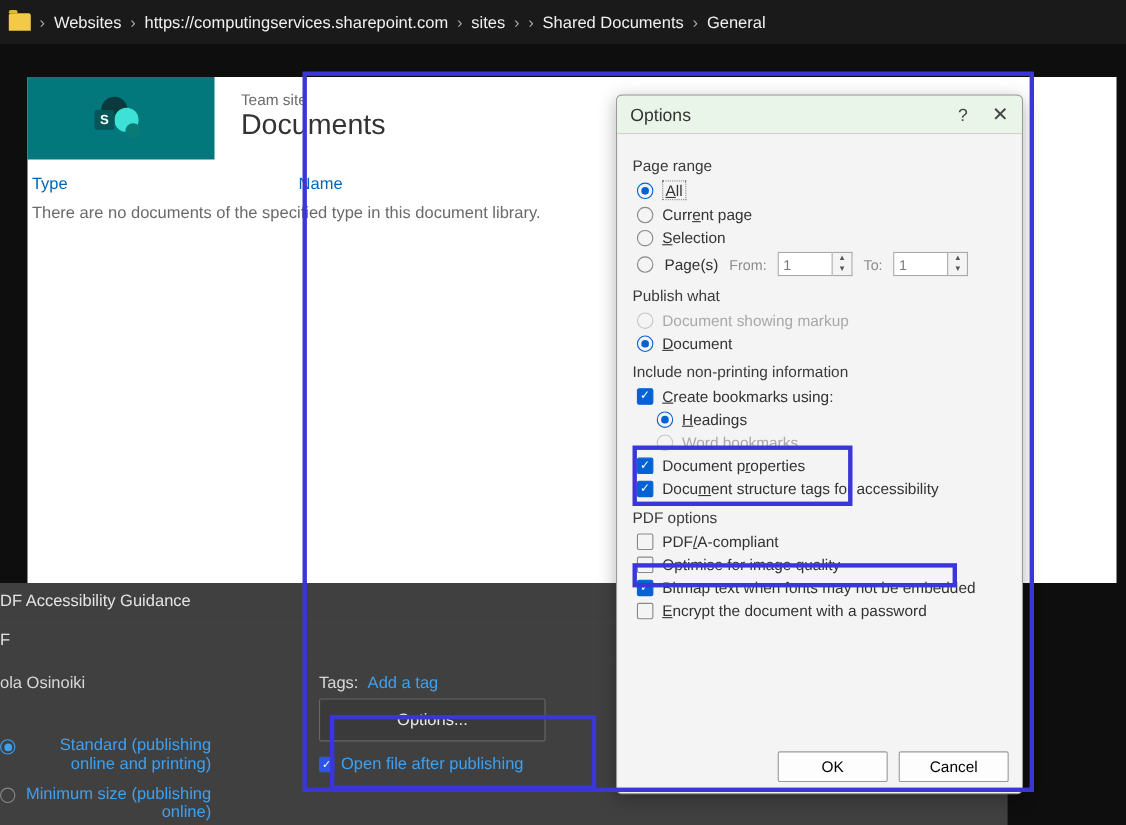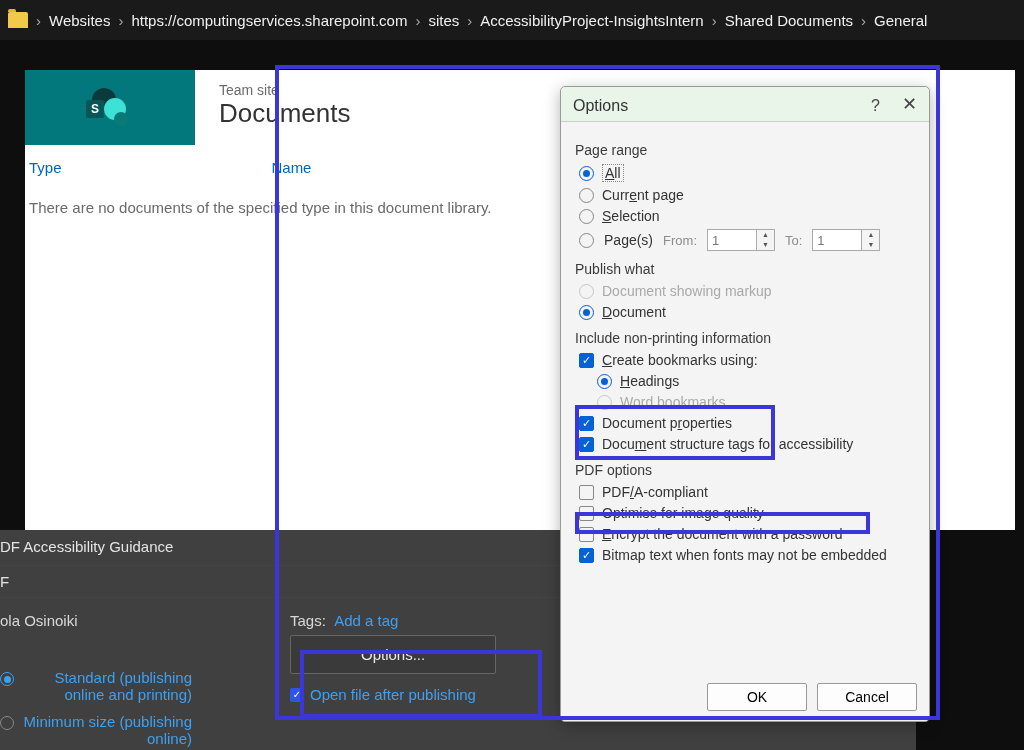--- a/index.html
+++ b/index.html
@@ -21,21 +21,21 @@
   .sp-logo .c2 { width:22px; height:22px; background:#3de1d6; border-radius:50%; position:absolute; left:18px; top:10px; }
   .sp-logo .c3 { width:14px; height:14px; background:#0a7a76; border-radius:50%; position:absolute; left:28px; top:24px; }
   .sp-logo .sq { width:18px; height:18px; background:#065558; border-radius:2px; position:absolute; left:0; top:12px; color:#fff; font-size:12px; line-height:18px; text-align:center; font-weight:600; }
   .sp-title { padding:12px 24px; }
   .team-site { color:#6b6b6b; font-size:14px; }
   .page-title { color:#333; font-size:26px; font-weight:400; }
 
   .sp-columns { padding:14px 4px 4px 4px; }
   .col-head { color:#0066b3; font-size:15px; display:inline-block; }
   .col-type { width:238px; }
-  .empty-msg { color:#6a6a6a; font-size:15px; margin-top:22px; padding-left:0; }
+  .empty-msg { color:#6a6a6a; font-size:15px; margin-top:8px; padding-left:0; }
 
   
   .lower { position:absolute; left:0; top:530px; width:916px; height:220px; background:#404040; color:#ccc; }
   .lower-hdr1 { border-bottom:1px solid #444; padding:8px 0 10px 0; font-size:15px; color:#e4e4e4; }
   .lower-hdr2 { border-bottom:1px solid #444; padding:7px 0 7px 0; font-size:15px; color:#e4e4e4; }
   .lower-body { display:flex; gap:40px; padding-top:14px; font-size:15px; }
   .lowcol { }
   .taglink { color:#3ea0f0; }
   .options-btn { margin-top:6px; background:#3a3a3a; border:1px solid #666; color:#eaeaea; padding:10px 70px; font-size:15px; cursor:pointer; border-radius:2px; }
   .openfile { color:#3ea0f0; margin-top:12px; display:flex; align-items:center; gap:6px; }
@@ -94,21 +94,20 @@
 
 <div class="breadcrumb">
   <span class="folder-icon"></span>
   <span class="chev">›</span>
   <span class="crumb">Websites</span>
   <span class="chev">›</span>
   <span class="crumb">https://computingservices.sharepoint.com</span>
   <span class="chev">›</span>
   <span class="crumb">sites</span>
   <span class="chev">›</span>
-  <span class="crumb">AccessibilityProject-InsightsIntern</span>
   <span class="chev">›</span>
   <span class="crumb">Shared Documents</span>
   <span class="chev">›</span>
   <span class="crumb">General</span>
 </div>
 
 <div class="sp-region">
   <div class="sp-header">
     <div class="sp-logo-band">
       <div class="sp-logo">
@@ -250,26 +249,26 @@
       <div class="section-title">PDF options</div>
       <div class="check-row">
         <span class="check"></span>
           <span class="lbl">PDF<u>/</u>A-compliant</span>
       </div>
       <div class="check-row">
         <span class="check"></span>
           <span class="lbl">Optimise for image quality</span>
       </div>
       <div class="check-row">
+        <span class="check on"></span>
+          <span class="lbl">Bitmap text when fonts may not be embedded</span>
+      </div>
+      <div class="check-row">
         <span class="check"></span>
           <span class="lbl"><u>E</u>ncrypt the document with a password</span>
-      </div>
-      <div class="check-row">
-        <span class="check on"></span>
-          <span class="lbl">Bitmap text when fonts may not be embedded</span>
       </div>
     </div>
 
   </div>
   <div class="dlg-buttons">
     <button class="btn">OK</button>
     <button class="btn">Cancel</button>
   </div>
 </div>
 

